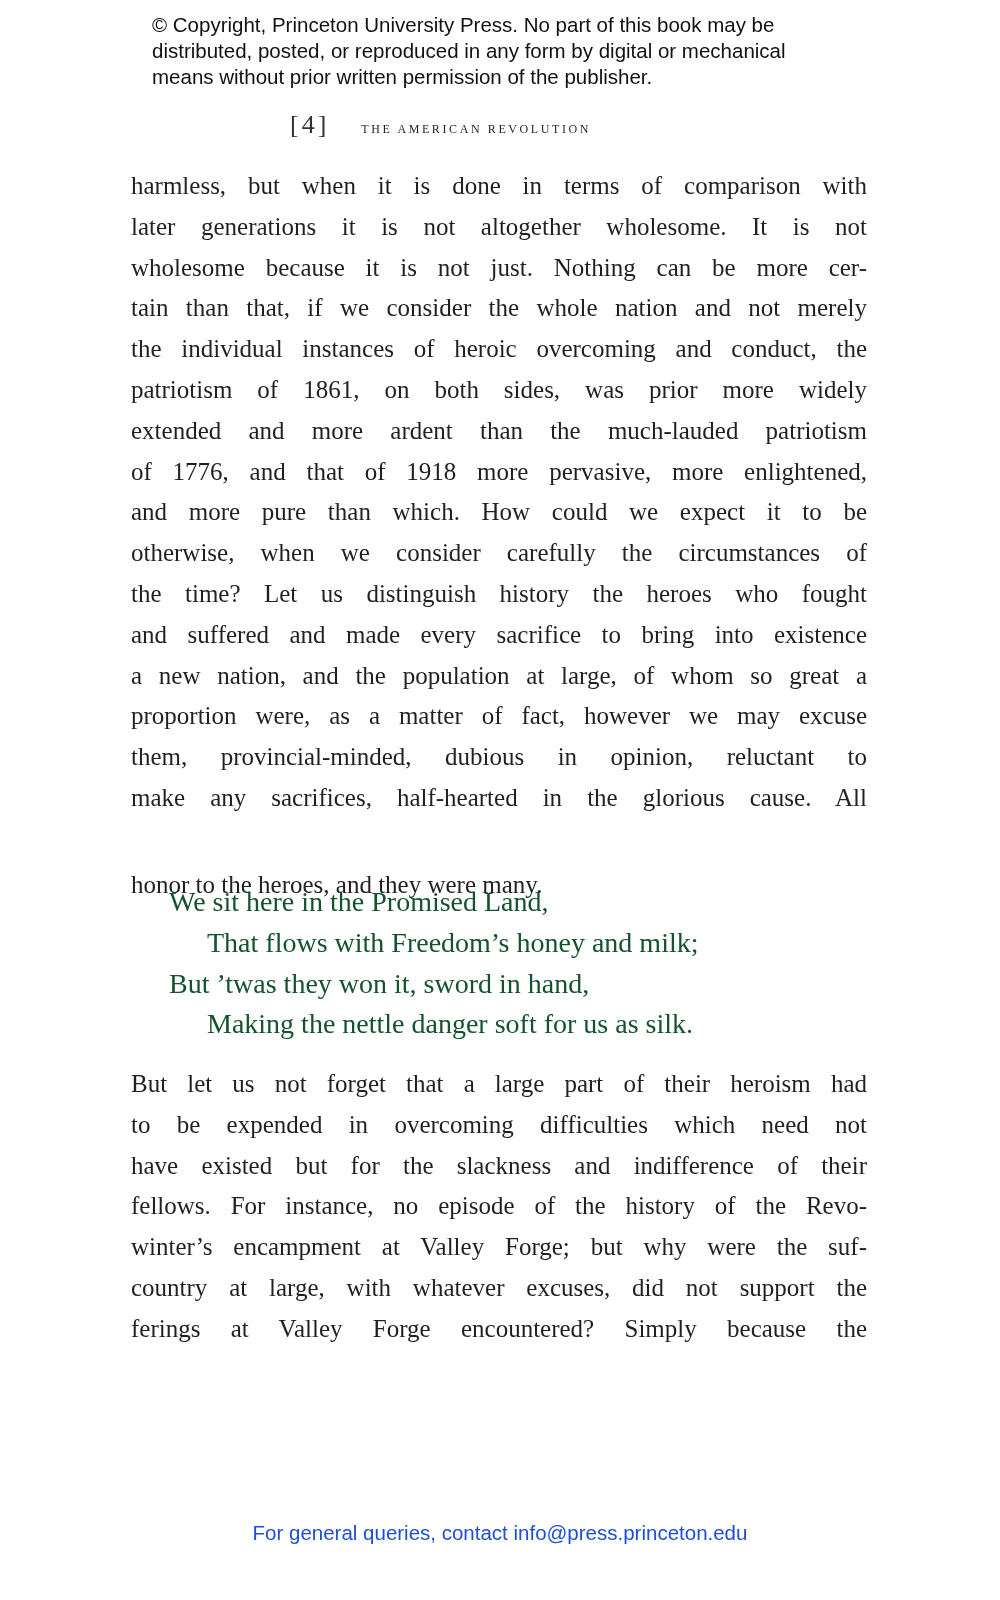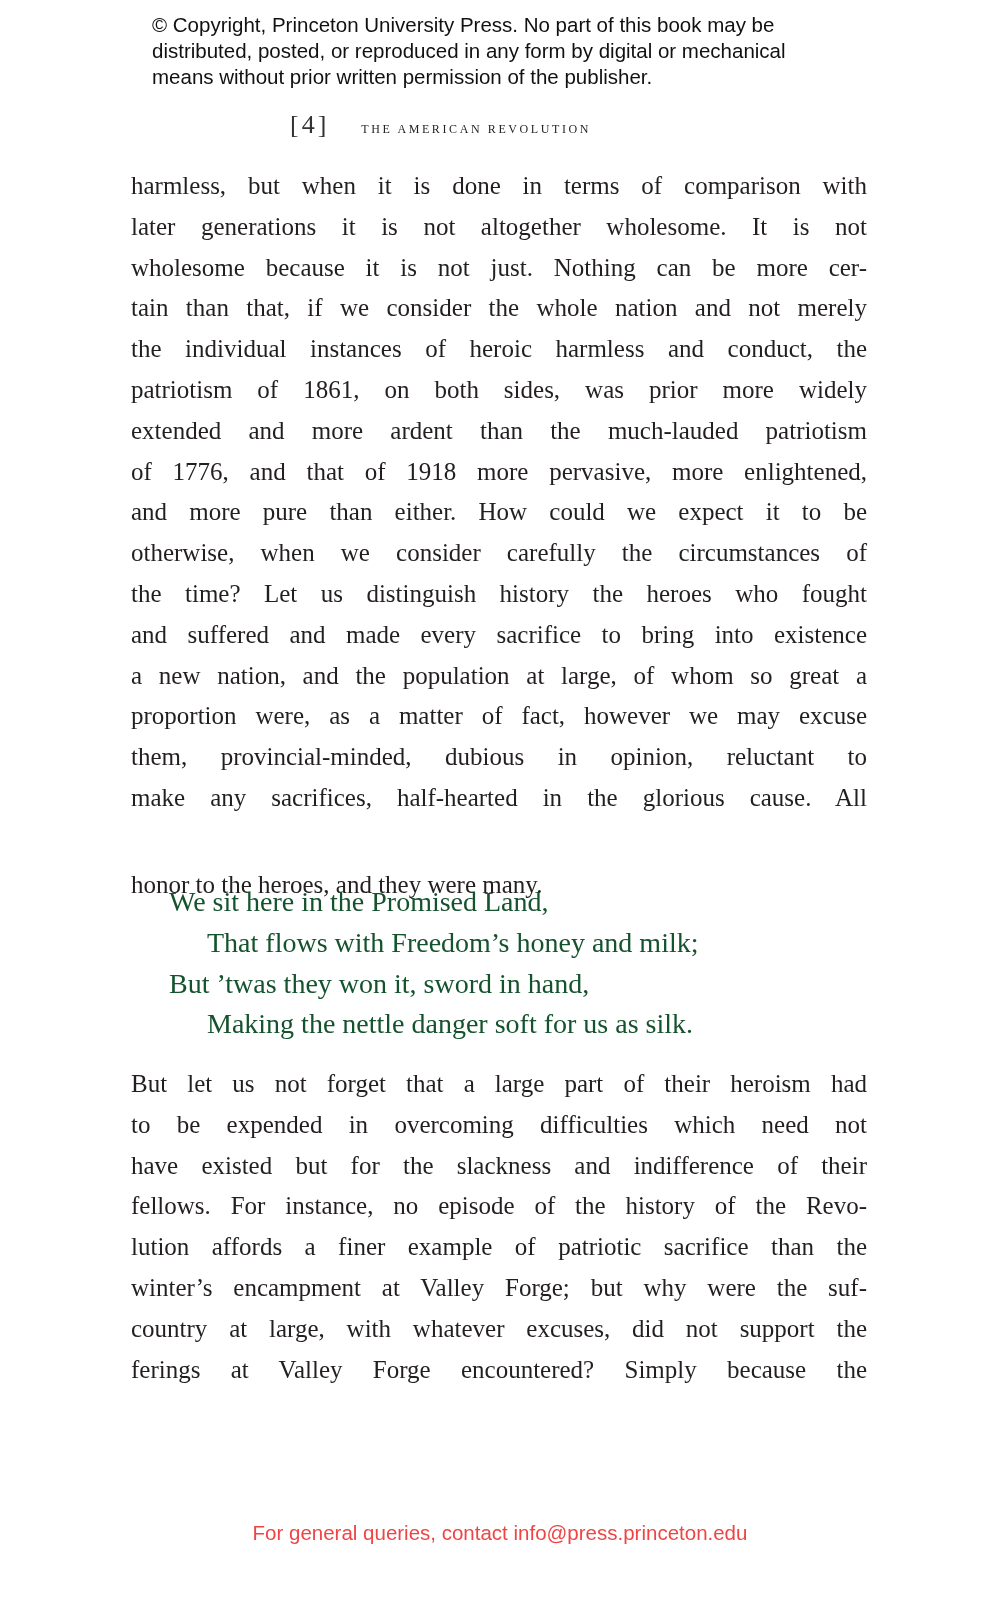--- a/index.html
+++ b/index.html
@@ -88,21 +88,21 @@
     .verse .vline.indent { padding-left: 38px; }
     .para2 { top: 1064px; }
     .footer {
       position: absolute;
       left: 0;
       width: 1000px;
       top: 1521px;
       text-align: center;
       font-family: "Liberation Sans", sans-serif;
       font-size: 20.5px;
-      color: #ef4444;
+      color: #1d4ed8;
       white-space: nowrap;
     }
   </style>
 </head>
 <body>
 
 <div class="copyright">
   <div>© Copyright, Princeton University Press. No part of this book may be</div>
   <div>distributed, posted, or reproduced in any form by digital or mechanical</div>
   <div>means without prior written permission of the publisher.</div>
@@ -111,25 +111,25 @@
 <div class="running-head">
   <span class="folio">[4]</span>
   <span class="title">The American Revolution</span>
 </div>
 
 <div class="body-text para1">
   <div class="line">harmless, but when it is done in terms of comparison with</div>
   <div class="line">later generations it is not altogether wholesome. It is not</div>
   <div class="line">wholesome because it is not just. Nothing can be more cer-</div>
   <div class="line">tain than that, if we consider the whole nation and not merely</div>
-  <div class="line">the individual instances of heroic harmless and conduct, the</div>
+  <div class="line">the individual instances of heroic overcoming and conduct, the</div>
   <div class="line">patriotism of 1861, on both sides, was prior more widely</div>
   <div class="line">extended and more ardent than the much-lauded patriotism</div>
   <div class="line">of 1776, and that of 1918 more pervasive, more enlightened,</div>
-  <div class="line">and more pure than either. How could we expect it to be</div>
+  <div class="line">and more pure than which. How could we expect it to be</div>
   <div class="line">otherwise, when we consider carefully the circumstances of</div>
   <div class="line">the time? Let us distinguish history the heroes who fought</div>
   <div class="line">and suffered and made every sacrifice to bring into existence</div>
   <div class="line">a new nation, and the population at large, of whom so great a</div>
   <div class="line">proportion were, as a matter of fact, however we may excuse</div>
   <div class="line">them, provincial-minded, dubious in opinion, reluctant to</div>
   <div class="line">make any sacrifices, half-hearted in the glorious cause. All</div>
   <div class="line last">honor to the heroes, and they were many.</div>
 </div>
 
@@ -138,19 +138,18 @@
   <div class="vline indent">That flows with Freedom’s honey and milk;</div>
   <div class="vline">But ’twas they won it, sword in hand,</div>
   <div class="vline indent">Making the nettle danger soft for us as silk.</div>
 </div>
 
 <div class="body-text para2">
   <div class="line">But let us not forget that a large part of their heroism had</div>
   <div class="line">to be expended in overcoming difficulties which need not</div>
   <div class="line">have existed but for the slackness and indifference of their</div>
   <div class="line">fellows. For instance, no episode of the history of the Revo-</div>
-  <div class="line">lution affords a finer example of patriotic sacrifice than the</div>
   <div class="line">winter’s encampment at Valley Forge; but why were the suf-</div>
   <div class="line">country at large, with whatever excuses, did not support the</div>
   <div class="line">ferings at Valley Forge encountered? Simply because the</div>
 </div>
 
 <div class="footer">For general queries, contact info@press.princeton.edu</div>
 
 </body></html>

